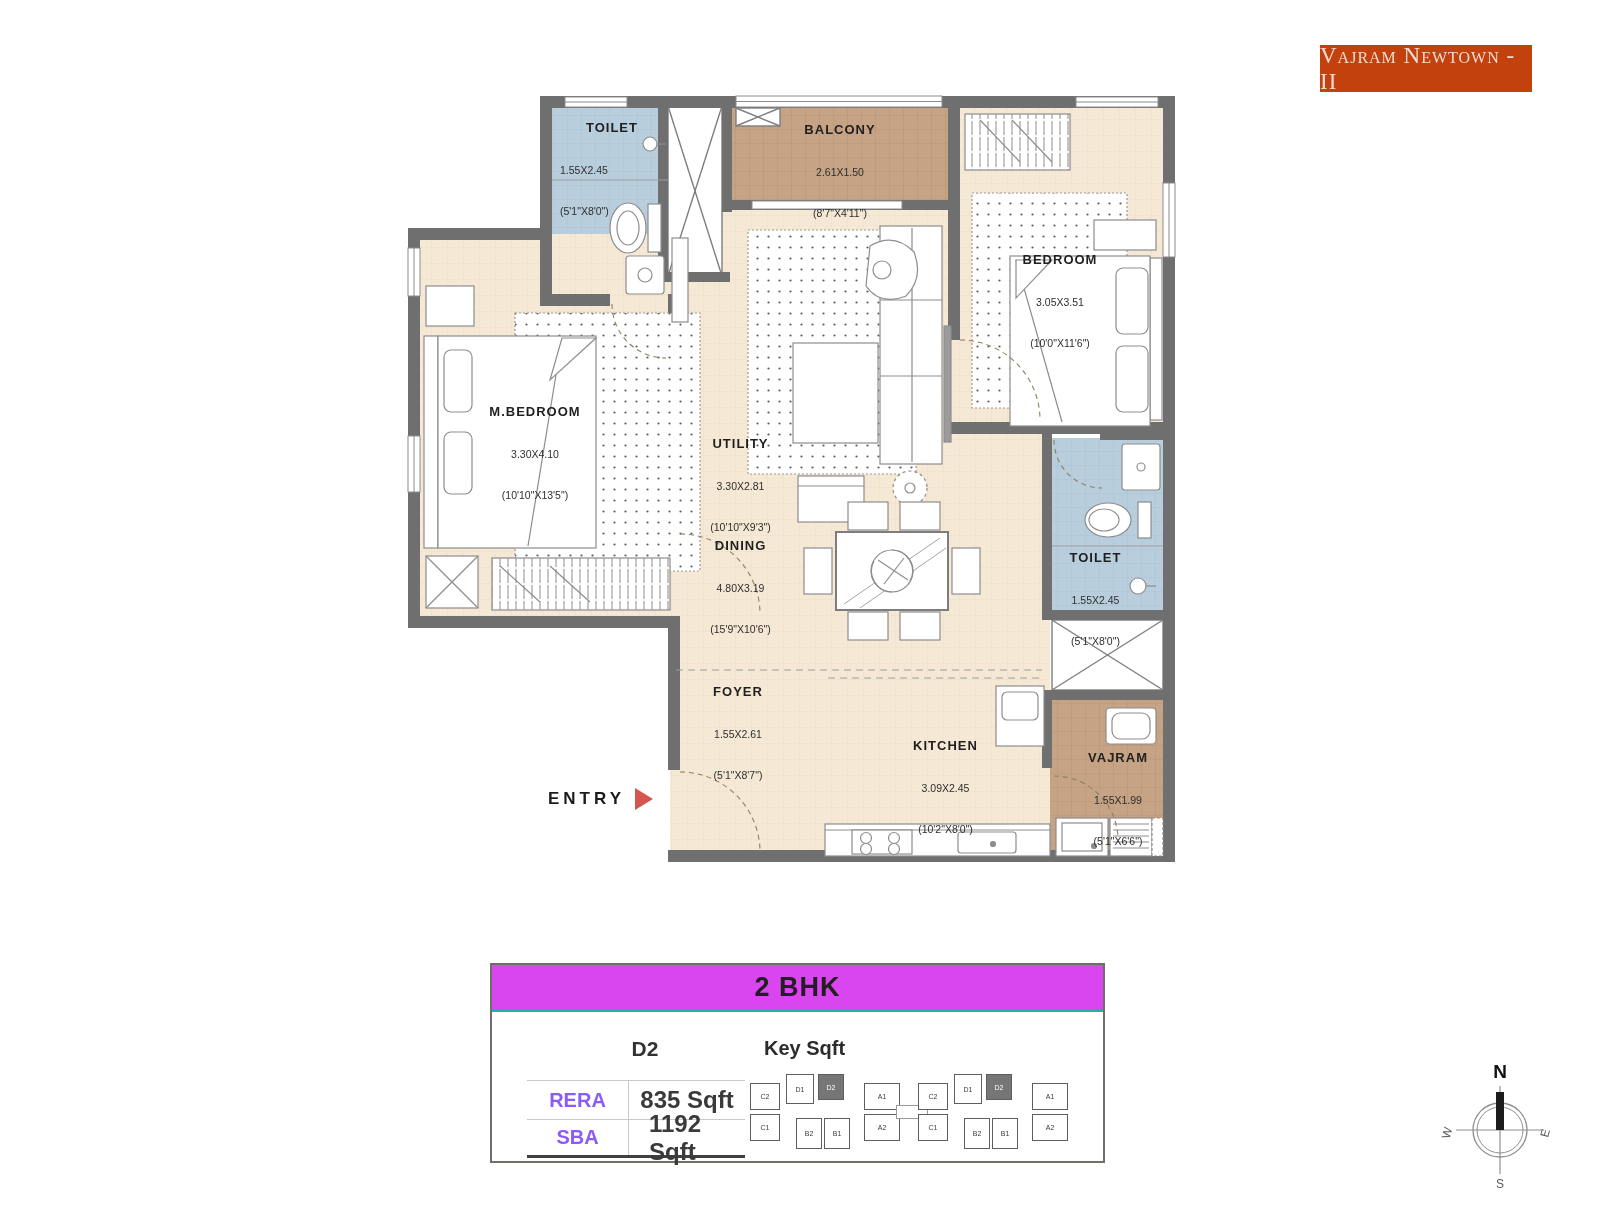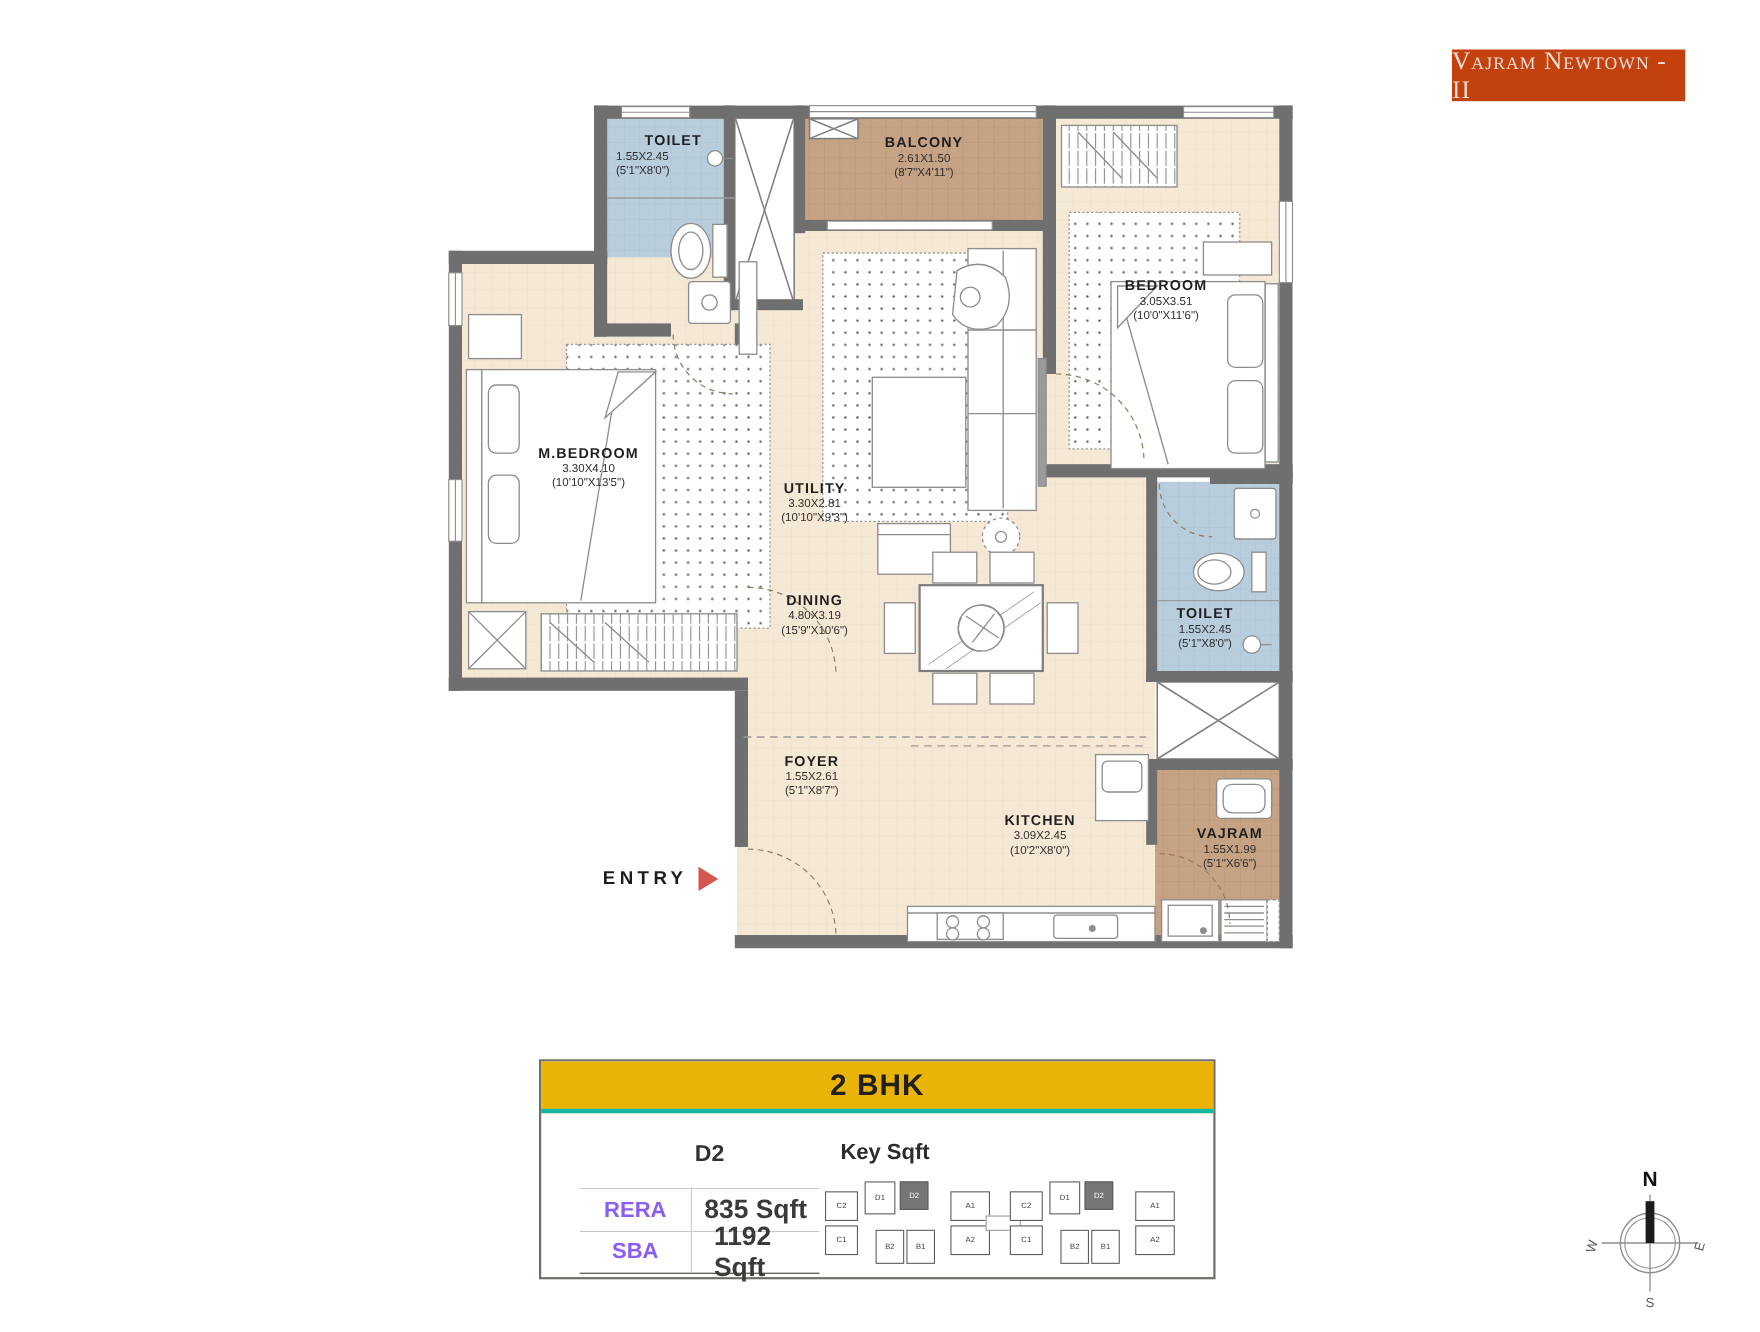--- a/index.html
+++ b/index.html
@@ -21,37 +21,37 @@
   .banner { position:absolute; left:1320px; top:45px; width:212px; height:47px;
     background:#c2410c; display:flex; align-items:center; justify-content:center; }
   .banner span { font-family:"Liberation Serif", serif; font-variant:small-caps;
     color:#f3ddd6; font-size:23px; letter-spacing:1px; }
 
   
   .plan { position:absolute; left:400px; top:88px; width:780px; height:805px; }
   .plan svg { position:absolute; left:0; top:0; }
   .rlabel { position:absolute; text-align:center; color:#222; line-height:1.25; pointer-events:none; }
   .rlabel .rname { font-weight:bold; font-size:13px; letter-spacing:1px; color:#1f1f1f;text-align:center; }
-  .rlabel .rdim { font-size:10.5px; color:#2e2e2e; }
+  .rlabel .rdim { font-size:10.5px; color:#2e2e2e;margin-top:28px; }
   .entry { position:absolute; left:148px; top:700px; display:flex; align-items:center; }
   .entry-text { font-size:17px; letter-spacing:4px; color:#1c1c1c; font-weight:bold; }
   .entry-arrow { width:0; height:0; margin-left:10px; border-top:11px solid transparent;
     border-bottom:11px solid transparent; border-left:18px solid #d5564f; }
 
   
   .card { position:absolute; left:490px; top:963px; width:615px; height:200px;
     border:2px solid #6f6f68; background:#fff; }
-  .card-header { height:47px; background:#eab308; border-bottom:4px solid #14b8a6;
+  .card-header { height:47px; background:#d946ef; border-bottom:2px solid #14b8a6;
     display:flex; align-items:center; justify-content:center; }
   .card-header span { font-size:27px; font-weight:bold; color:#20201e; letter-spacing:1px; }
   .card-unit { position:absolute; left:108px; top:72px; width:90px; text-align:center;
     font-size:21px; font-weight:bold; color:#333; }
   .tbl { position:absolute; left:35px; top:115px; width:218px; }
   .tbl-row { display:flex; height:39px; border-top:1px solid #c9c9c9; }
-  .tbl-row:last-child { border-bottom:1px solid #404040;gap:20px; }
+  .tbl-row:last-child { border-bottom:3px solid #404040;gap:20px; }
   .tbl-label { width:102px; display:flex; align-items:center; justify-content:center;
     font-size:20px; font-weight:bold; color:#8b5cf6; border-right:1px solid #c9c9c9; }
   .tbl-value { flex:1; display:flex; align-items:center; justify-content:center;
     font-size:24px; font-weight:bold; color:#3a3a3a; }
   .kp-title { position:absolute; left:272px; top:72px; font-size:20px; color:#2c2c2c; font-weight:bold; }
   .kp { position:absolute; left:258px; top:106px; width:330px; height:84px; }
   .wing { position:absolute; width:152px; height:80px; }
   .wing.w2 { left:168px; } .wing.w1 { left:0; }
   .kp-connector { position:absolute; left:146px; top:34px; width:32px; height:14px;
     border:1px solid #9a9a9a; background:#fff; }

